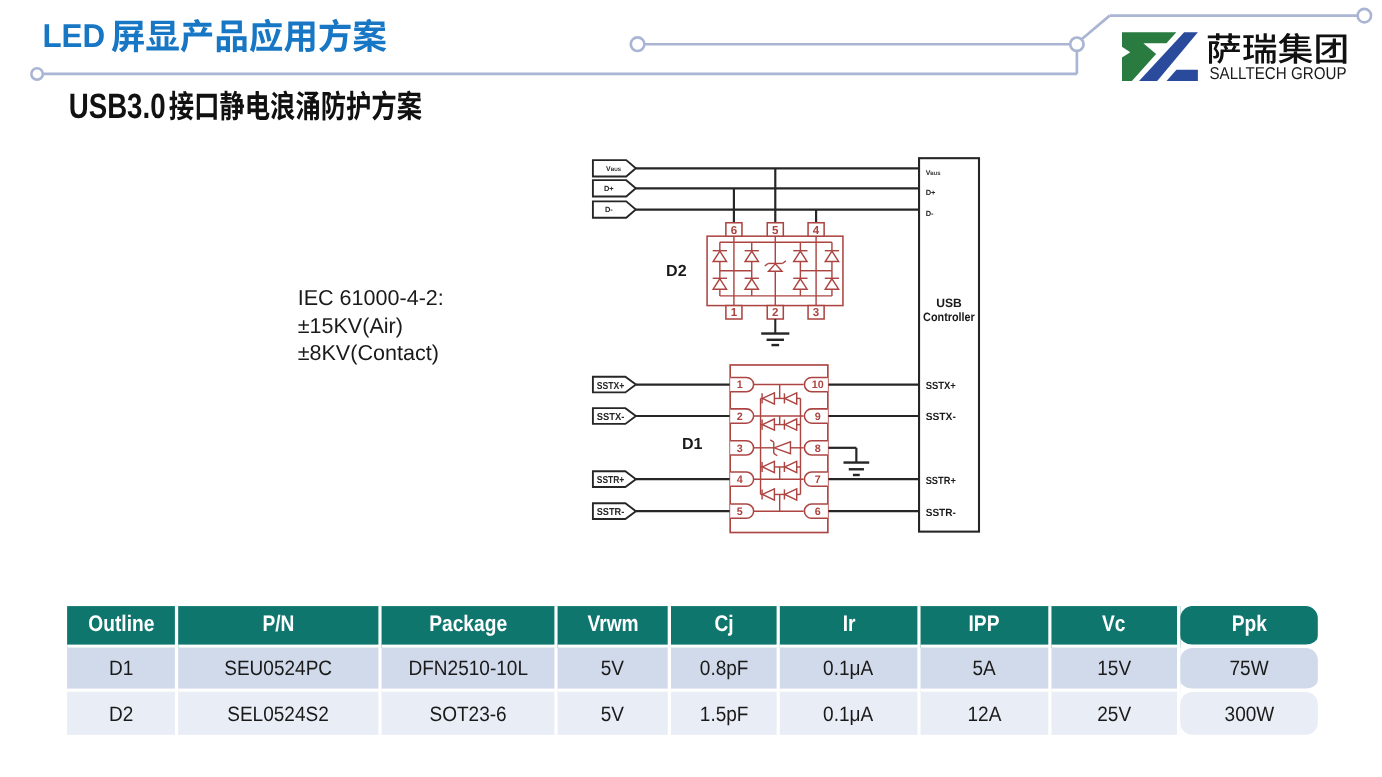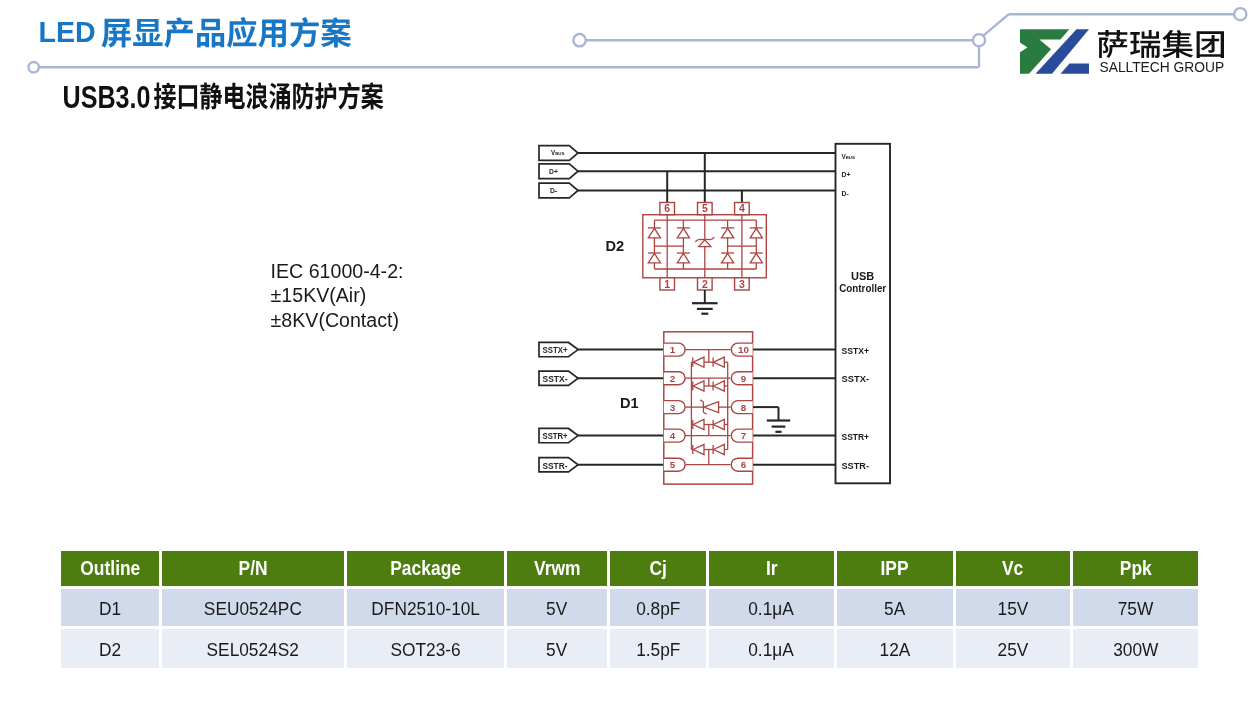--- a/index.html
+++ b/index.html
@@ -1,20 +1,20 @@
 <!DOCTYPE html>
 <html><head><meta charset="utf-8"><style>
 html,body{margin:0;padding:0;}
 body{width:1256px;height:706px;background:#fff;position:relative;overflow:hidden;font-family:"Liberation Sans",sans-serif;}
 svg.main{position:absolute;left:0;top:0;}
 .tbl{position:absolute;left:61px;top:550.7px;}
 table{border-collapse:separate;border-spacing:0;table-layout:fixed;}
 td,th{text-align:center;vertical-align:middle;padding:0;overflow:hidden;border:0;border-right:3px solid #fff;}
-td:last-child,th:last-child{border-right:0;}
-tr.hd th{background:#4d7c0f;color:#fff;font-size:20.5px;font-weight:700;height:35px;border-bottom:3.6px solid #fff;}
+td:last-child,th:last-child{border-right:0;border-radius:11px;}
+tr.hd th{background:#0f766e;color:#fff;font-size:20.5px;font-weight:700;height:35px;border-bottom:3.6px solid #fff;}
 tr.r1 td{background:#d1daea;height:34.7px;border-bottom:3.5px solid #fff;}
 tr.r2 td{background:#e9edf6;height:36.5px;}
 tr.r1 td,tr.r2 td{color:#1a1a1a;font-size:19px;font-weight:400;padding-top:2.5px;}
 td span,th span{display:inline-block;transform:scaleX(0.91);transform-origin:center;white-space:nowrap;}
 th span{transform:scaleX(0.85);}
 </style></head><body>
 <svg class="main" width="1256" height="706" viewBox="0 0 1256 706">
     <circle cx="33.7" cy="67.2" r="5.2" stroke="#a9b5d3" stroke-width="2.4" fill="#fff"></circle>
     <line x1="39.5" y1="67.2" x2="979" y2="67.2" stroke="#a9b5d3" stroke-width="2.4"></line>
     <line x1="979" y1="67.2" x2="979" y2="46.3" stroke="#a9b5d3" stroke-width="2.4"></line>

